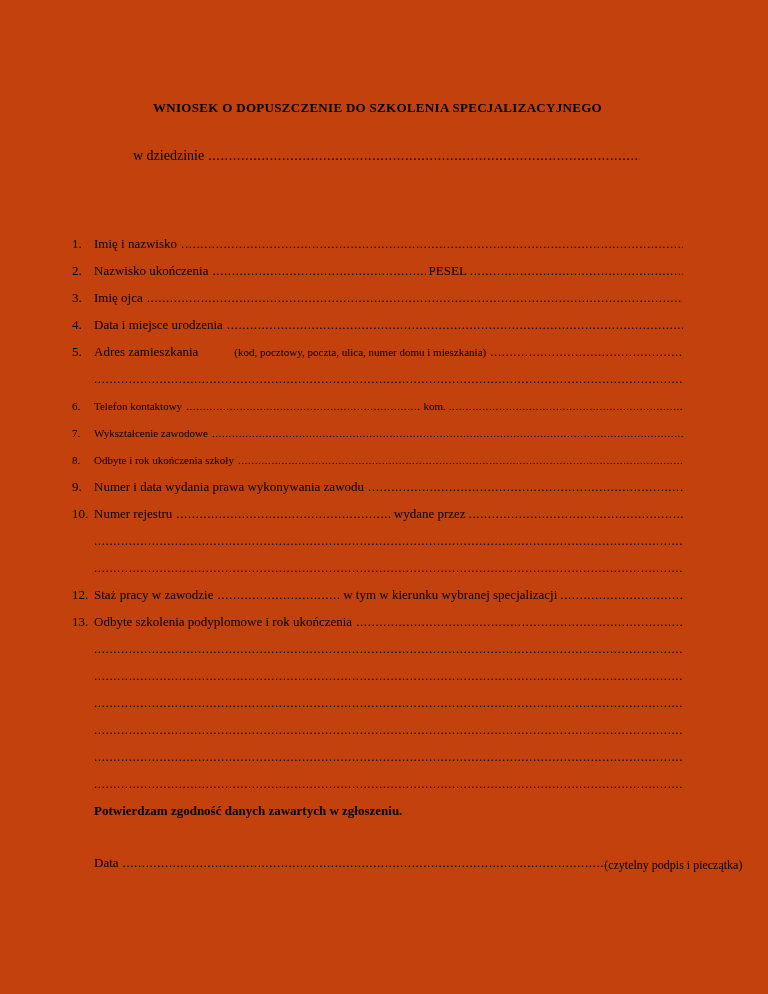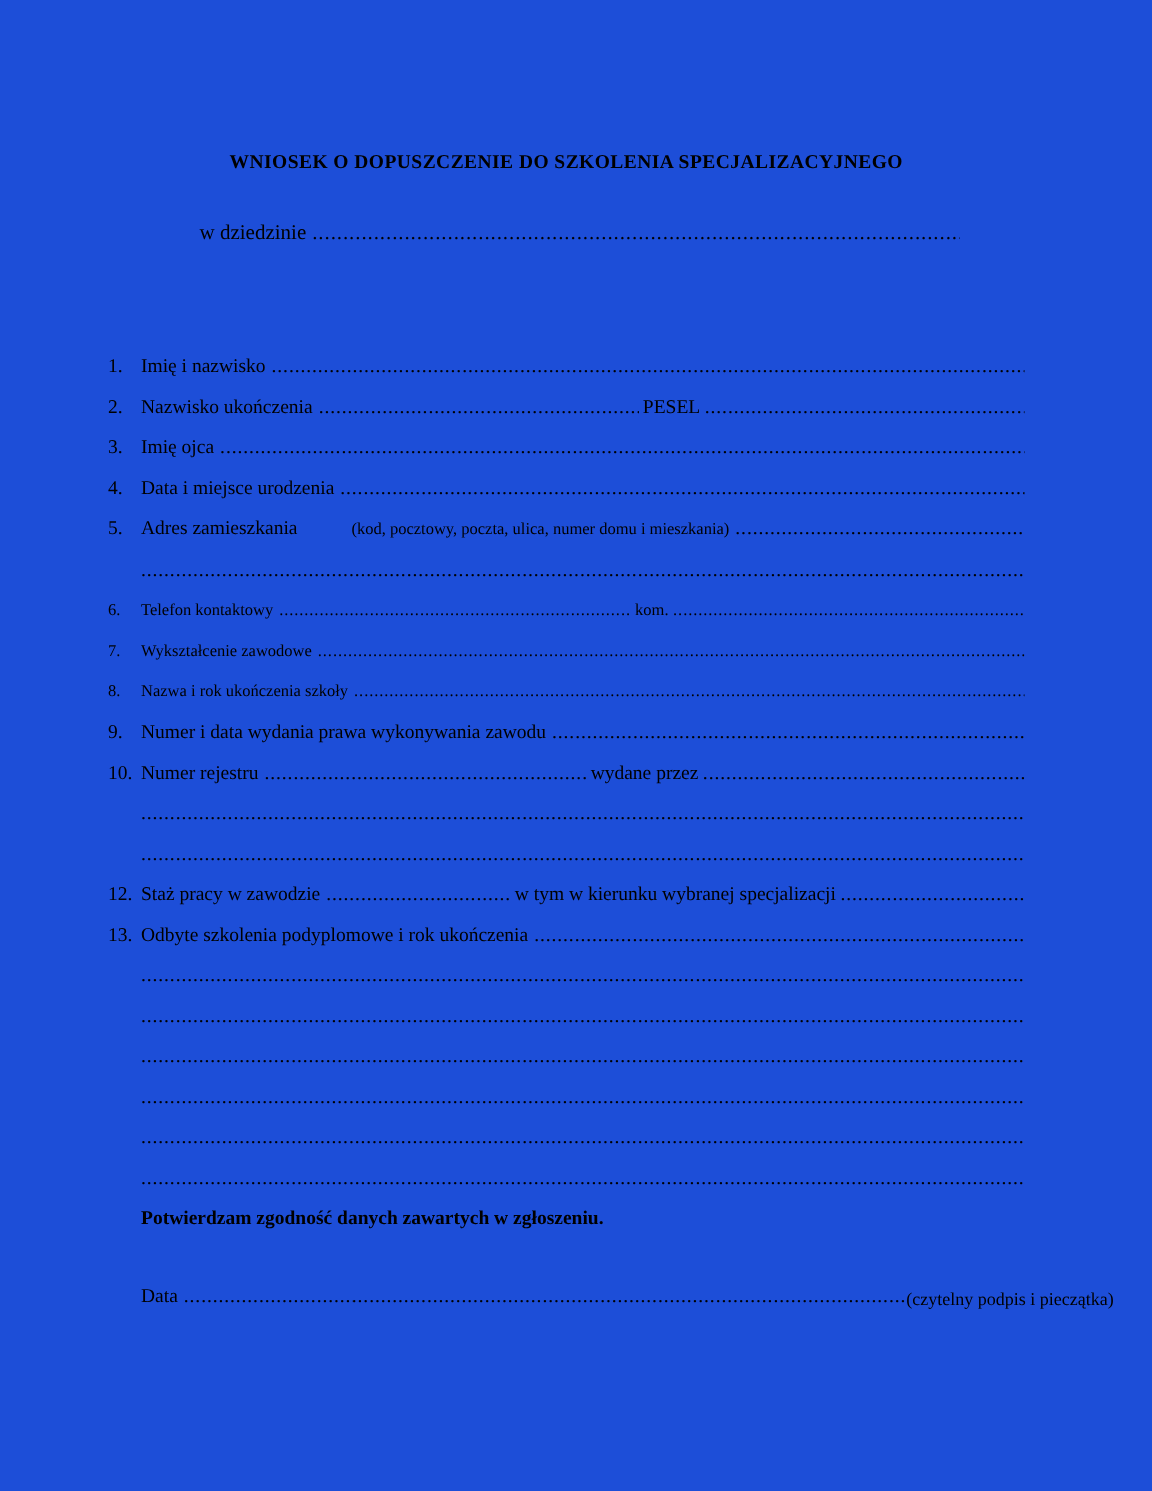--- a/index.html
+++ b/index.html
@@ -6,21 +6,21 @@
   body {
     font-family: "Liberation Serif", "DejaVu Serif", serif;
     color: #000;
     width: 768px;
   }
   .page {
     box-sizing: border-box;
     width: 768px;
     height: 994px;
     padding: 100px 85px 40px 72px;
-    background: #1d4ed8;
+    background: #c2410c;
     overflow: hidden;
   }
   .title {
     text-align: center;
     font-weight: bold;
     font-size: 13px;
     letter-spacing: 0.3px;
     line-height: 16px;
     margin-bottom: 32px;
   }
@@ -149,21 +149,21 @@
   </div>
 
   <div class="row small">
     <span class="num">7.</span>
     <span class="lbl">Wykształcenie zawodowe</span>
     <span class="dots"></span>
   </div>
 
   <div class="row small">
     <span class="num">8.</span>
-    <span class="lbl">Nazwa i rok ukończenia szkoły</span>
+    <span class="lbl">Odbyte i rok ukończenia szkoły</span>
     <span class="dots"></span>
   </div>
 
   <div class="row">
     <span class="num">9.</span>
     <span class="lbl">Numer i data  wydania prawa wykonywania zawodu</span>
     <span class="dots"></span>
   </div>
 
   <div class="row">

